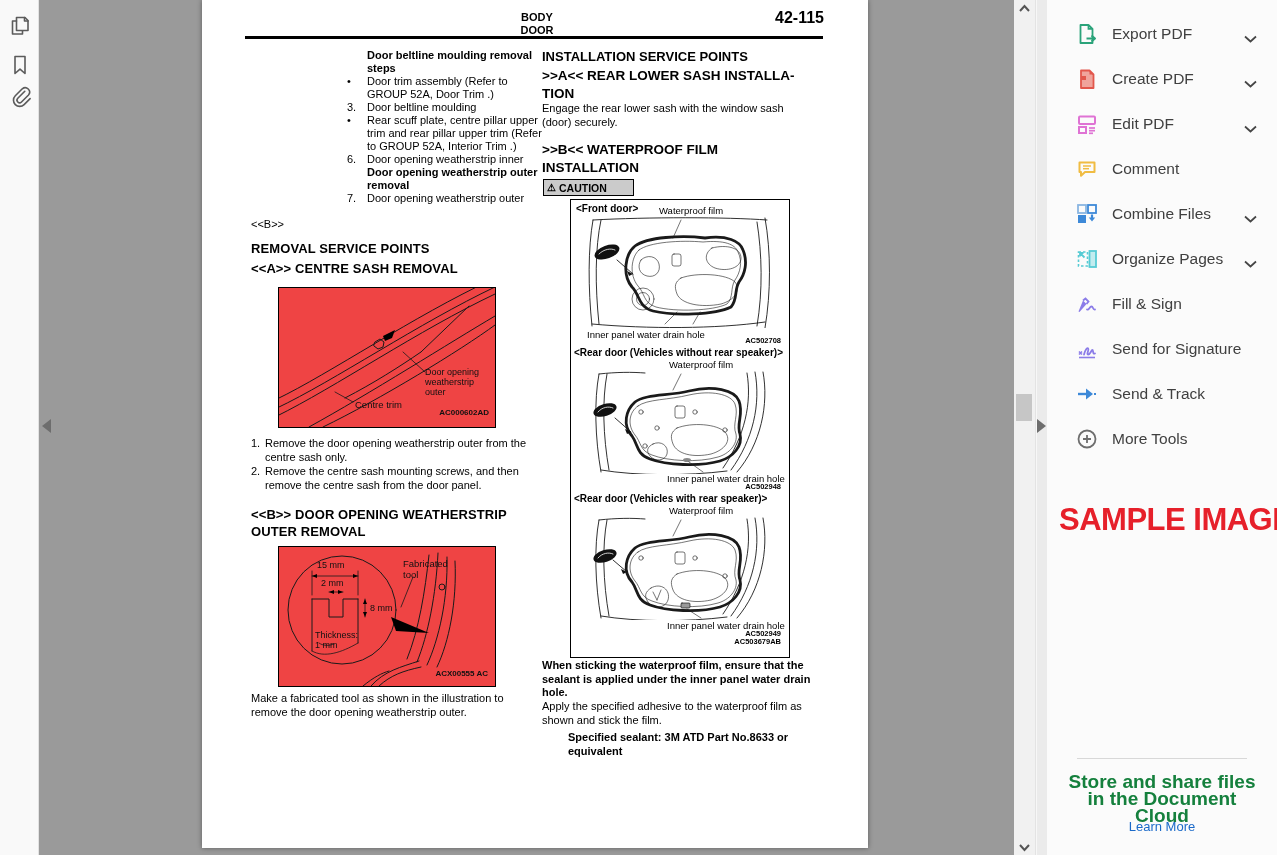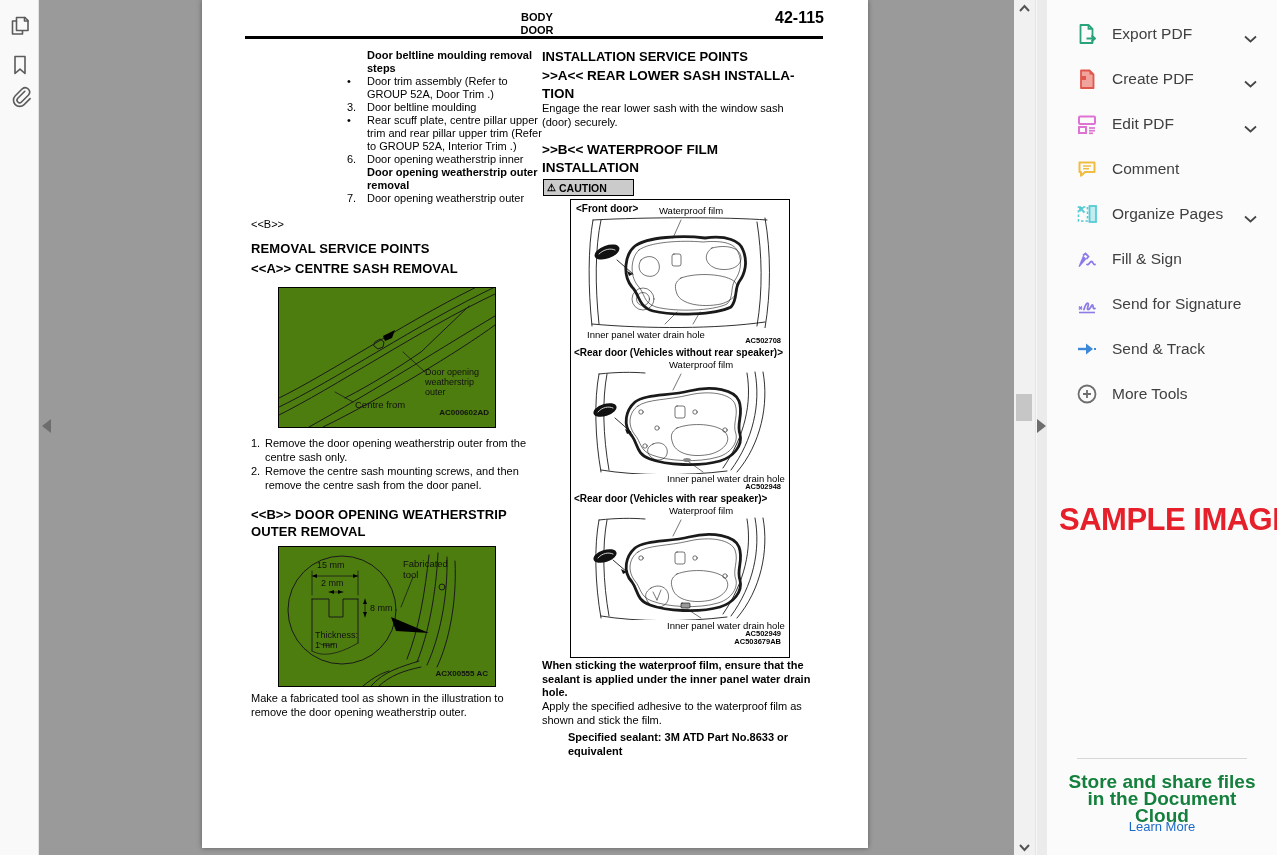--- a/index.html
+++ b/index.html
@@ -43,21 +43,21 @@
 
   .doc-list{position:absolute;left:144px;top:49px;width:196px;font-size:11px;line-height:13px;}
   .doc-list .row{position:relative;padding-left:21px;}
   .doc-list .row .marker{position:absolute;left:1px;top:0;}
   .bold{font-weight:bold;}
   .side-marker{position:absolute;left:49px;top:218px;font-size:11px;}
 
   .h1{position:absolute;left:49px;font-size:13px;font-weight:bold;letter-spacing:0.1px;}
   .body-txt{position:absolute;font-size:11px;line-height:13.5px;}
 
-  .figure-box{position:absolute;border:1.5px solid #000;background:#4d7c0f;}
+  .figure-box{position:absolute;border:1.5px solid #000;background:#ef4444;}
   .fig-label{position:absolute;font-size:9px;line-height:10px;color:#111;}
   .fig-code{position:absolute;font-size:8px;font-weight:bold;color:#111;}
 
   .steps{position:absolute;left:49px;top:437px;width:288px;font-size:11px;line-height:13.5px;}
   .steps .row{position:relative;padding-left:14px;margin-bottom:1px;}
   .steps .row .marker{position:absolute;left:0;top:0;}
 
   .caution{position:absolute;left:1px;top:179px;width:86px;height:15px;border:1.5px solid #000;background:#cbcbcb;display:flex;align-items:center;font-size:10.5px;font-weight:bold;padding-left:3px;}
   .caution .tri{font-size:10px;margin-right:3px;}
 
@@ -139,21 +139,21 @@
           <path d="M146 84 L 124 64" class="dim"></path>
           <path d="M74 114 L 56 104" class="dim"></path>
           <path d="M96 54 l5 -3 4 3 -1 5 -5 2 -4 -3 z"></path>
           <polygon class="solid" points="104,48 116,42 113,50 106,53"></polygon>
         </svg>
         <div class="fig-label" style="left:146px;top:79px;">
           <div>Door opening</div>
           <div>weatherstrip</div>
           <div>outer</div>
         </div>
-        <div class="fig-label" style="left:76px;top:112px;font-size:9.5px;">Centre from</div>
+        <div class="fig-label" style="left:76px;top:112px;font-size:9.5px;">Centre trim</div>
         <div class="fig-code" style="right:6px;top:120px;">AC000602AD</div>
       </div>
 
       <div class="steps">
         <div class="row"><span class="marker">1.</span><span>Remove the door opening weatherstrip outer from the centre sash only.</span></div>
         <div class="row"><span class="marker">2.</span><span>Remove the centre sash mounting screws, and then remove the centre sash from the door panel.</span></div>
       </div>
 
       <div class="h1" style="top:506px;line-height:17px;">
         <div>&lt;&lt;B&gt;&gt; DOOR OPENING WEATHERSTRIP</div>
@@ -389,20 +389,35 @@
         <span class="ticon">
           <svg width="24" height="24" viewBox="0 0 24 24">
               <path d="M4.5 5.5h15V15h-9.5l-4 3.8V15h-1.5z" fill="none" stroke="var(--icon-comment)" stroke-width="2" stroke-linejoin="round"></path>
               <line x1="8" y1="9" x2="16" y2="9" stroke="var(--icon-comment)" stroke-width="1.5"></line>
               <line x1="8" y1="11.7" x2="14" y2="11.7" stroke="var(--icon-comment)" stroke-width="1.5"></line>
             </svg>
         </span>
         <span class="tlabel">Comment</span>
       </div>
 
+      <div class="tool-item">
+        <span class="ticon">
+          <svg width="24" height="24" viewBox="0 0 24 24">
+              <rect x="3" y="3" width="8" height="8" fill="none" stroke="var(--icon-combine-light)" stroke-width="1.8"></rect>
+              <rect x="13" y="3" width="8" height="8" fill="none" stroke="var(--icon-combine)" stroke-width="1.8"></rect>
+              <rect x="3" y="13" width="8" height="8" fill="var(--icon-combine)"></rect>
+              <path d="M17 12.5v5" stroke="var(--icon-combine)" stroke-width="2.2" fill="none"></path>
+              <path d="M13.8 15.5l3.2 4 3.2-4z" fill="var(--icon-combine)"></path>
+            </svg>
+        </span>
+        <span class="tlabel">Combine Files</span>
+        <span class="chev"><svg width="13" height="8" viewBox="0 0 13 8">
+              <path d="M1 1.5l5.5 5L12 1.5" fill="none" stroke="#454545" stroke-width="1.7"></path>
+            </svg></span>
+      </div>
 
       <div class="tool-item">
         <span class="ticon">
           <svg width="24" height="24" viewBox="0 0 24 24">
               <rect x="3.5" y="5" width="9" height="14" fill="none" stroke="var(--icon-organize)" stroke-width="1.6" stroke-dasharray="2.5 2"></rect>
               <path d="M9.5 10.5L5 6M5 9.5V6h3.5" fill="none" stroke="var(--icon-organize)" stroke-width="1.8"></path>
               <rect x="14.5" y="4" width="6.5" height="16" fill="#c2ecef" stroke="var(--icon-organize)" stroke-width="1.8"></rect>
             </svg>
         </span>
         <span class="tlabel">Organize Pages</span>

